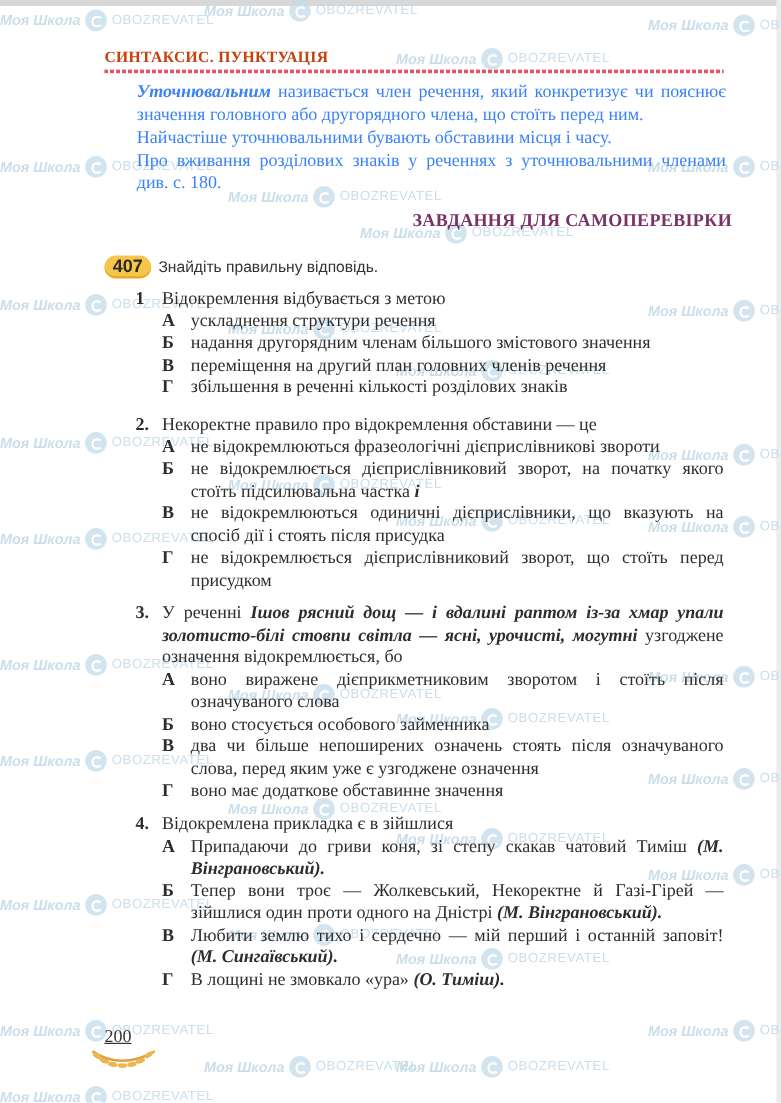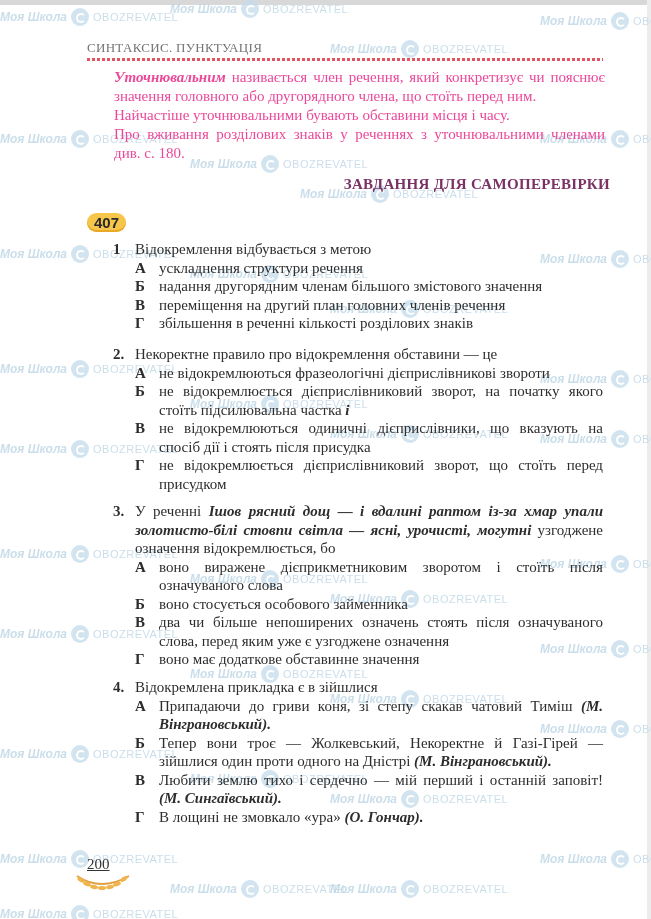--- a/index.html
+++ b/index.html
@@ -9,24 +9,24 @@
   }
   .topbar { position:absolute; left:0; top:0; width:651px; height:5px; background:#d8d8d8; }
   .rightedge { position:absolute; right:0; top:0; width:4px; height:919px; background:#ececec; }
   .wm { position:absolute; font-family:"Liberation Sans",sans-serif; color:#b9d3e4; opacity:.75; font-size:12px; white-space:nowrap; display:flex; align-items:center; gap:4px; }
   .wm .brand { font-style:italic; font-weight:bold; font-size:12px; }
   .wm .circ { width:18px; height:18px; border-radius:50%; background:#c3dbea; display:inline-block; position:relative; }
   .wm .circ::after { content:""; position:absolute; left:5px; top:5px; width:6px; height:6px; border-radius:50%; border:2px solid #fff; border-right-color:transparent; }
   .wm .oz { letter-spacing:0.5px; font-size:11px; }
 
   .header { position:absolute; left:87px; top:40px; width:516px; }
-  .header-title { font-size:13px; letter-spacing:0.3px; color:#737373; }
+  .header-title { font-size:13px; letter-spacing:0.3px; color:#c2410c;font-weight:bold; }
   .header-line { margin-top:2px; height:3px; background-image:repeating-linear-gradient(90deg,#e05561 0 3px,transparent 3px 5px); }
 
-  .p { position:absolute; left:87px; width:518px; font-size:15px; line-height:19px; text-align:justify; color:#ec4899; }
+  .p { position:absolute; left:87px; width:518px; font-size:15px; line-height:19px; text-align:justify; color:#3b82f6; }
   .p .indent { padding-left:27px; }
   .bi { font-weight:bold; font-style:italic; }
 
   .section-title { position:absolute; left:0; width:610px; top:176px; text-align:right; font-size:15px; font-weight:bold; color:#7a3166; letter-spacing:0.3px; }
 
   .task { position:absolute; left:87px; top:213px; display:flex; align-items:center; gap:6px; }
   .badge { background:#f6c64a; border-radius:12px; padding:1px 7px; font-family:"Liberation Sans",sans-serif; font-weight:bold; font-size:15px; color:#2a2a2a; box-shadow:inset 0 -2px 0 #e9a928; }
   .task-text { font-family:"Liberation Sans",sans-serif; font-size:13px; color:#333; }
 
   .q { position:absolute; left:113px; width:490px; font-size:15px; line-height:18.5px; color:#2d2d2d; }
@@ -238,20 +238,21 @@
   <div class="indent">Найчастіше уточнювальними бувають обставини місця і часу.</div>
 </div>
 <div class="p" style="top:125px;">
   <div class="indent">Про вживання розділових знаків у реченнях з уточнювальними членами див. с. 180.</div>
 </div>
 
 <div class="section-title">ЗАВДАННЯ ДЛЯ САМОПЕРЕВІРКИ</div>
 
 <div class="task">
   <span class="badge">407</span>
+  <span class="task-text">Знайдіть правильну відповідь.</span>
 </div>
 
 <div class="q" style="top:240px;">
   <div class="q-head">
       <span class="q-num">1</span>
       <span class="q-text">Відокремлення відбувається з метою</span>
     </div>
   <div class="opt">
       <span class="opt-letter">А</span>
       <span class="opt-text">ускладнення структури речення</span>
@@ -328,21 +329,21 @@
   <div class="opt">
       <span class="opt-letter">Б</span>
       <span class="opt-text"><span>Тепер вони троє — Жолкевський, Некоректне й Газі-Гірей — зійшлися один проти одного на Дністрі </span><span class="it bi">(М. Вінграновський).</span></span>
     </div>
   <div class="opt">
       <span class="opt-letter">В</span>
       <span class="opt-text"><span>Любити землю тихо і сердечно — мій перший і останній заповіт! </span><span class="it bi">(М. Сингаївський).</span></span>
     </div>
   <div class="opt">
       <span class="opt-letter">Г</span>
-      <span class="opt-text"><span>В лощині не змовкало «ура» </span><span class="it bi">(О. Гончар).</span></span>
+      <span class="opt-text"><span>В лощині не змовкало «ура» </span><span class="it bi">(О. Тиміш).</span></span>
     </div>
 </div>
 
 <div class="page-num">
   <svg class="wreath" width="60" height="22" viewBox="0 0 60 22">
     <path d="M4 6 Q28 22 56 6" stroke="#e0a040" stroke-width="2" fill="none"></path>
     <g fill="#f0b44c">
       <ellipse cx="8" cy="10" rx="4" ry="2" transform="rotate(30 8 10)"></ellipse>
       <ellipse cx="14" cy="14" rx="4" ry="2" transform="rotate(20 14 14)"></ellipse>
       <ellipse cx="21" cy="17" rx="4" ry="2" transform="rotate(10 21 17)"></ellipse>

